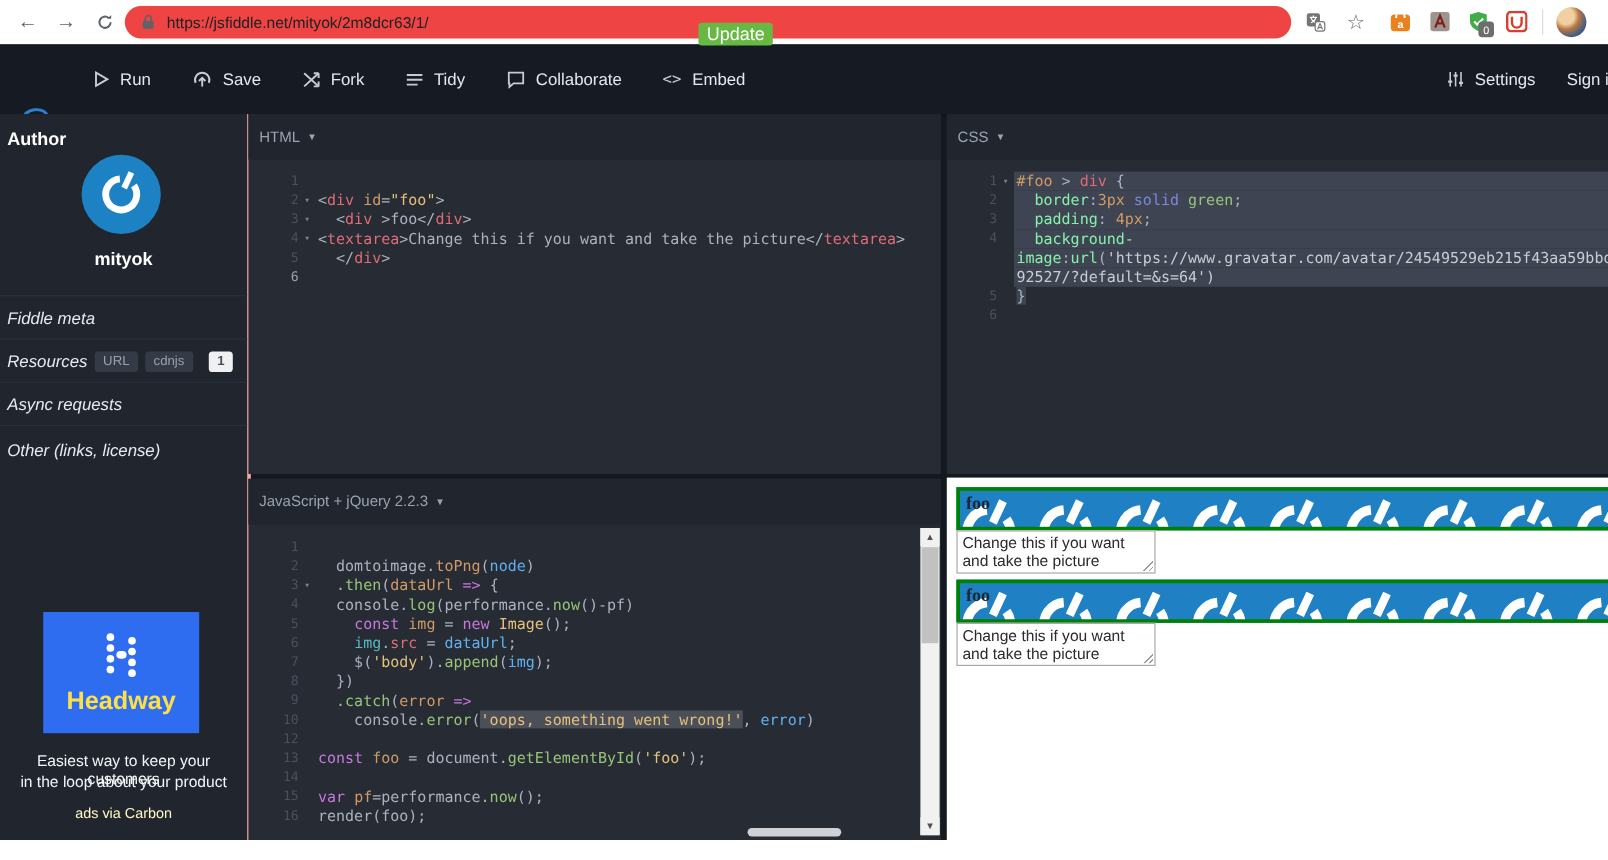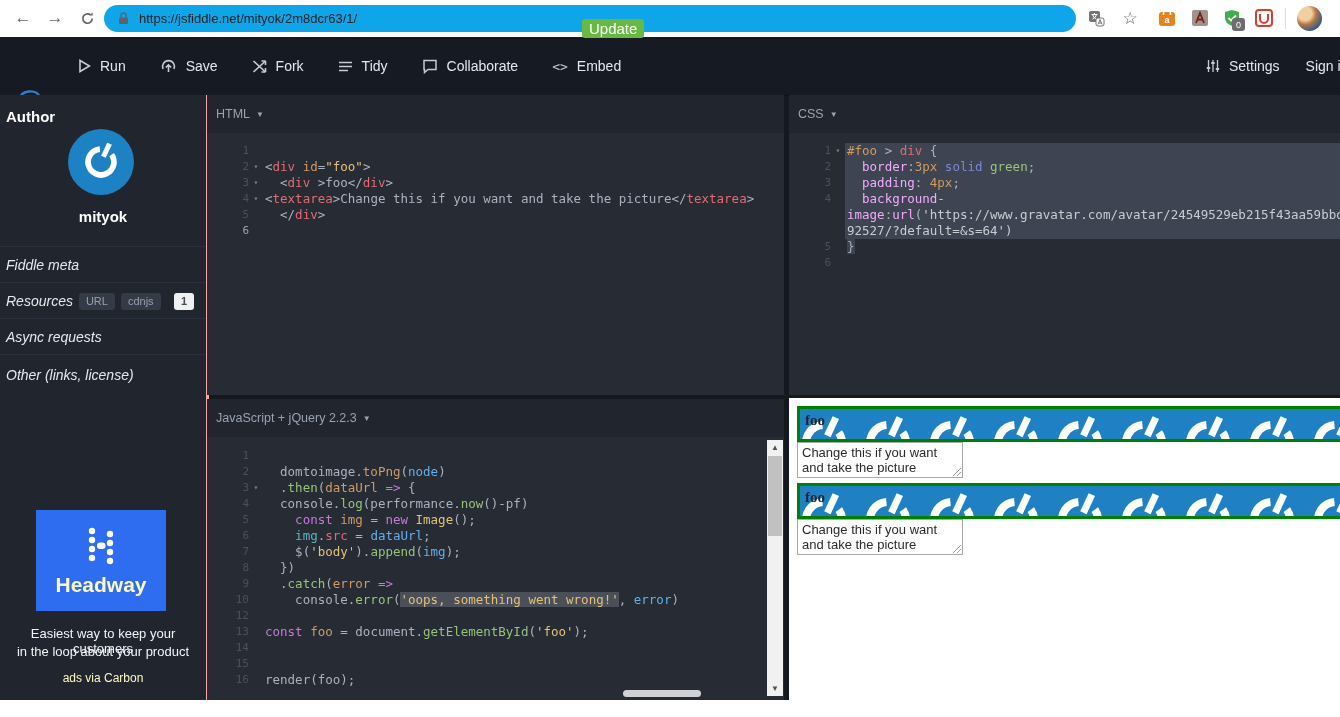--- a/index.html
+++ b/index.html
@@ -1,20 +1,20 @@
 <!DOCTYPE html>
 <html><head>
 <meta charset="utf-8">
 <style>
   html,body{margin:0;padding:0;background:#fff;}
   .stage{position:relative;width:1340px;height:717px;overflow:hidden;font-family:"Liberation Sans",sans-serif;background:#14181f;}
   
   .chrome{position:absolute;left:0;top:0;width:1340px;height:37px;background:#ffffff;}
   .nav-ic{position:absolute;top:5px;width:26px;height:26px;display:flex;align-items:center;justify-content:center;color:#5f6368;font-size:17px;border-radius:50%;}
-  .url-pill{position:absolute;left:104px;top:5px;width:972px;height:27px;background:#0ea5e9;border-radius:14px;display:flex;align-items:center;}
+  .url-pill{position:absolute;left:104px;top:5px;width:972px;height:27px;background:#ef4444;border-radius:14px;display:flex;align-items:center;}
   .url-text{font-size:13px;color:#202124;margin-left:10px;}
   .ext{position:absolute;top:8px;width:20px;height:20px;display:flex;align-items:center;justify-content:center;}
   .badge0{position:absolute;left:1232px;top:18px;width:13px;height:13px;background:#6d6d6d;color:#fff;font-size:9px;border-radius:3px;display:flex;align-items:center;justify-content:center;}
   .chrome-divider{position:absolute;left:1285px;top:8px;width:1px;height:21px;background:#dadce0;}
   .chrome-avatar{position:absolute;left:1297px;top:6px;width:25px;height:25px;border-radius:50%;background:radial-gradient(circle at 32% 30%,#f0d0a0 0 28%,#b97743 45%,#3e5d87 72%,#5d4226);}
   
   .topbar{position:absolute;left:0;top:37px;width:1340px;height:58px;background:#161b23;border-bottom:1px solid #0d1015;}
   .logo{position:absolute;left:7px;top:44px;width:46px;height:46px;}
   .tb-items{position:absolute;left:78px;top:0;height:58px;display:flex;align-items:center;gap:34px;}
   .tb-item{display:flex;align-items:center;gap:9px;color:#e4e8ee;font-size:14px;cursor:pointer;}
@@ -25,38 +25,38 @@
   
   .sidebar{position:absolute;left:0;top:95px;width:206px;height:605px;background:#20252e;border-right:3px solid #fca5a5;}
   .sb-heading{position:absolute;left:6px;top:13px;color:#ffffff;font-size:15px;font-weight:bold;}
   .sb-avatar{position:absolute;left:68px;top:34px;width:66px;height:66px;border-radius:50%;background:#1d82c4;display:flex;align-items:center;justify-content:center;}
   .sb-user{position:absolute;left:0;top:113px;width:206px;text-align:center;color:#ffffff;font-size:15px;font-weight:bold;}
   .sb-row{position:absolute;left:0;width:206px;height:36px;border-top:1px solid #2a313c;display:flex;align-items:center;color:#e6e9ee;font-size:14px;cursor:pointer;}
   .sb-row span.lbl{margin-left:6px;font-style:italic;}
   .mini-badge{height:17px;padding:0 7px;margin-left:6px;background:#343b46;border-radius:3px;color:#9aa1ae;font-size:11px;display:flex;align-items:center;}
   .count-badge{position:absolute;right:12px;height:17px;min-width:14px;padding:0 3px;background:#eef0f2;border-radius:3px;color:#454c57;font-size:11px;font-weight:bold;display:flex;align-items:center;justify-content:center;}
   .ad-box{position:absolute;left:36px;top:415px;width:130px;height:101px;background:#2e6cf0;display:flex;flex-direction:column;align-items:center;justify-content:center;gap:6px;}
-  .ad-brand{color:#fef9c3;font-size:21px;font-weight:bold;}
+  .ad-brand{color:#fde047;font-size:21px;font-weight:bold;}
   .ad-line{position:absolute;width:206px;text-align:center;color:#f2f4f8;font-size:13px;}
   .ad-via{position:absolute;width:206px;text-align:center;color:#fef9c3;font-size:12px;}
   
   .panel{position:absolute;background:#262b34;}
   .panel-head{position:absolute;left:0;top:0;right:0;height:38px;background:#20252e;display:flex;align-items:center;}
   .panel-label{margin-left:9px;color:#9aa3b0;font-size:12.5px;}
   .panel-arrow{margin-left:6px;color:#9aa3b0;font-size:8px;}
   .editor{position:absolute;left:0;right:0;font-family:"DejaVu Sans Mono",monospace;font-size:12.5px;line-height:16px;}
   .cm-row{display:flex;height:16px;align-items:center;}
   .gut{flex:0 0 42px;text-align:right;color:#495160;font-size:11px;}
   .gut.act{color:#9aa3b2;}
   .fold{flex:0 0 14px;text-align:center;color:#7a828f;font-size:8px;}
   .code{white-space:pre;flex:1 1 auto;padding-left:2px;}
   .cm-row.sel .code{background:#3e4451;}
   .t-plain{color:#abb2bf}.t-tag{color:#e06c75}.t-attr{color:#d19a66}.t-str{color:#e5c07b}
   .t-kw{color:#c678dd}.t-arrow{color:#c678dd}.t-def{color:#d19a66}.t-fn{color:#98c379}
-  .t-num{color:#d19a66}.t-prop{color:#f0abfc}.t-val{color:#98c379}.t-atom{color:#7d87d8}
+  .t-num{color:#d19a66}.t-prop{color:#86efac}.t-val{color:#98c379}.t-atom{color:#7d87d8}
   .t-var{color:#61afef}.t-teal{color:#56b6c2}.t-light{color:#c8cdd4}
   .hl{background:#4a4f58}.sel-bg{background:#3e4451}
   
   .vscroll{position:absolute;right:1px;top:41px;width:16px;height:256px;background:#f1f1f1;}
   .varrow{position:absolute;left:0;width:16px;height:15px;background:#f1f1f1;color:#505050;font-size:8px;display:flex;align-items:center;justify-content:center;}
   .vthumb{position:absolute;left:1px;top:16px;width:14px;height:80px;background:#c1c1c1;}
   .hthumb{position:absolute;left:416px;top:291px;width:78px;height:7px;border-radius:4px;background:#cfd1d4;}
   
   .result{position:absolute;left:789px;top:398px;width:551px;height:302px;background:#ffffff;overflow:hidden;}
   .foo-banner{position:absolute;left:8px;width:800px;height:36px;border:3px solid #008000;background:#1f80c3;box-sizing:border-box;overflow:hidden;}
@@ -400,20 +400,21 @@
           <span class="code"><span class="t-kw">const</span><span class="t-plain"> </span><span class="t-def">foo</span><span class="t-plain"> = document.</span><span class="t-fn">getElementById</span><span class="t-plain">(</span><span class="t-str">'foo'</span><span class="t-plain">);</span></span>
         </div>
         <div class="cm-row">
           <span class="gut">14</span>
           <span class="fold"></span>
           <span class="code"></span>
         </div>
         <div class="cm-row">
           <span class="gut">15</span>
           <span class="fold"></span>
+          <span class="code"><span class="t-kw">var</span><span class="t-plain"> </span><span class="t-def">pf</span><span class="t-plain">=performance.</span><span class="t-fn">now</span><span class="t-plain">();</span></span>
         </div>
         <div class="cm-row">
           <span class="gut">16</span>
           <span class="fold"></span>
           <span class="code"><span class="t-plain">render(foo);</span></span>
         </div>
       </div>
     <div class="vscroll">
       <div class="varrow" style="top:0;">▲</div>
       <div class="vthumb"></div>

